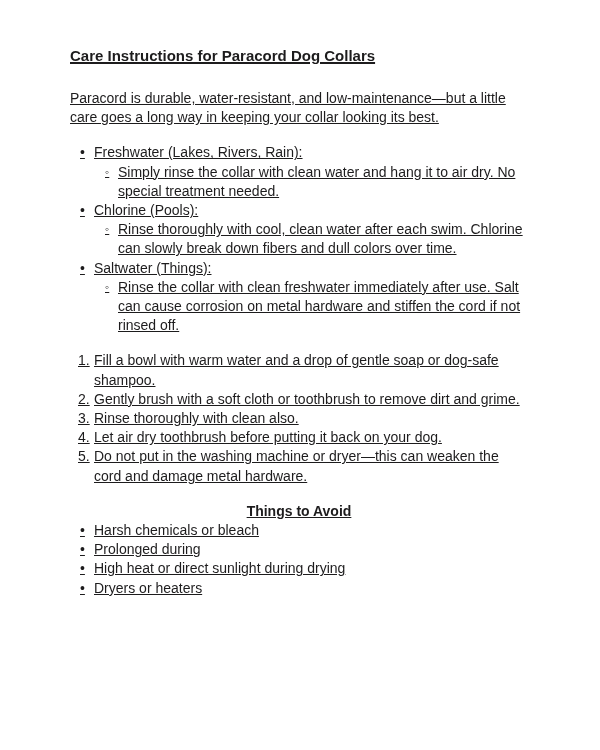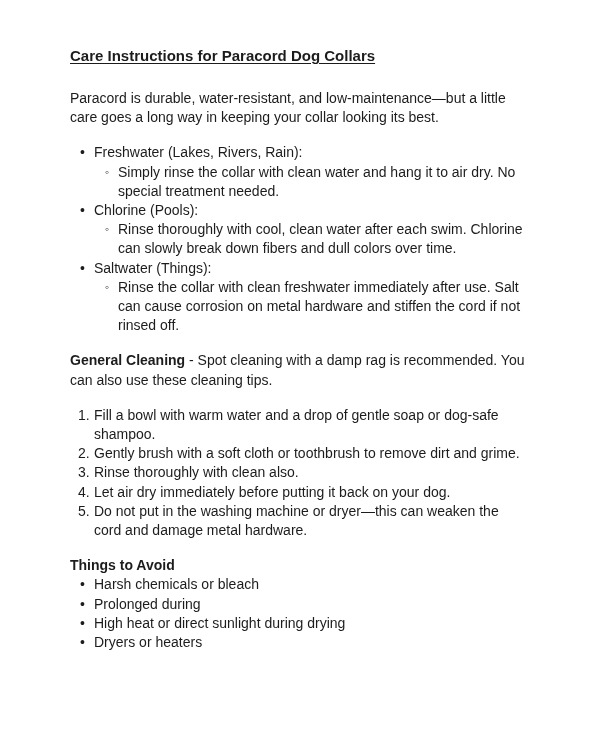--- a/index.html
+++ b/index.html
@@ -15,20 +15,21 @@
     color: #1d1c1d;
   }
   .page {
     box-sizing: border-box;
     width: 600px;
     height: 750px;
     padding: 46px 72px 16px 70px;
     background: #ffffff;
     font-size: 14px;
     line-height: 19.2px;
+    text-decoration: underline;
     -webkit-font-smoothing: antialiased;
   }
   .doc-title {
     font-size: 15px;
     font-weight: bold;
     line-height: 20px;
     margin: 0 0 23px 0;
     text-decoration: underline;
     text-underline-offset: 2px;
   }
@@ -58,20 +59,21 @@
   
   .li.l2 { padding-left: 35px; }
   .li.l2 .marker { width: 13px; font-size: 12px; line-height: 19.2px; }
   
   .li.num { padding-left: 8px; }
   .li.num .marker { width: 16px; }
   .steps { margin-top: 3px; }
   .section-heading {
     margin: 0;
     font-weight: bold;
+    text-align: center;
   }
   .li .text { flex: 1; }
 </style>
 </head>
 <body>
 
 <div class="page">
 
   <h1 class="doc-title">Care Instructions for Paracord Dog Collars</h1>
 
@@ -98,38 +100,37 @@
     <div class="li l1">
       <span class="marker">•</span>
       <span class="text">Saltwater (Things):</span>
     </div>
     <div class="li l2">
       <span class="marker">◦</span>
       <span class="text">Rinse the collar with clean freshwater immediately after use. Salt can cause corrosion on metal hardware and stiffen the cord if not rinsed off.</span>
     </div>
   </div>
 
-  <p class="para"><span class="lead-in">General Cleaning</span><span> - Spot cleaning with a damp rag is recommended. You can also use these cleaning tips.</span></p>
 
   <div class="list steps">
     <div class="li num">
       <span class="marker">1.</span>
       <span class="text">Fill a bowl with warm water and a drop of gentle soap or dog-safe shampoo.</span>
     </div>
     <div class="li num">
       <span class="marker">2.</span>
       <span class="text">Gently brush with a soft cloth or toothbrush to remove dirt and grime.</span>
     </div>
     <div class="li num">
       <span class="marker">3.</span>
       <span class="text">Rinse thoroughly with clean also.</span>
     </div>
     <div class="li num">
       <span class="marker">4.</span>
-      <span class="text">Let air dry immediately before putting it back on your dog.</span>
+      <span class="text">Let air dry toothbrush before putting it back on your dog.</span>
     </div>
     <div class="li num">
       <span class="marker">5.</span>
       <span class="text">Do not put in the washing machine or dryer—this can weaken the cord and damage metal hardware.</span>
     </div>
   </div>
 
   <p class="section-heading">Things to Avoid</p>
 
   <div class="list">

